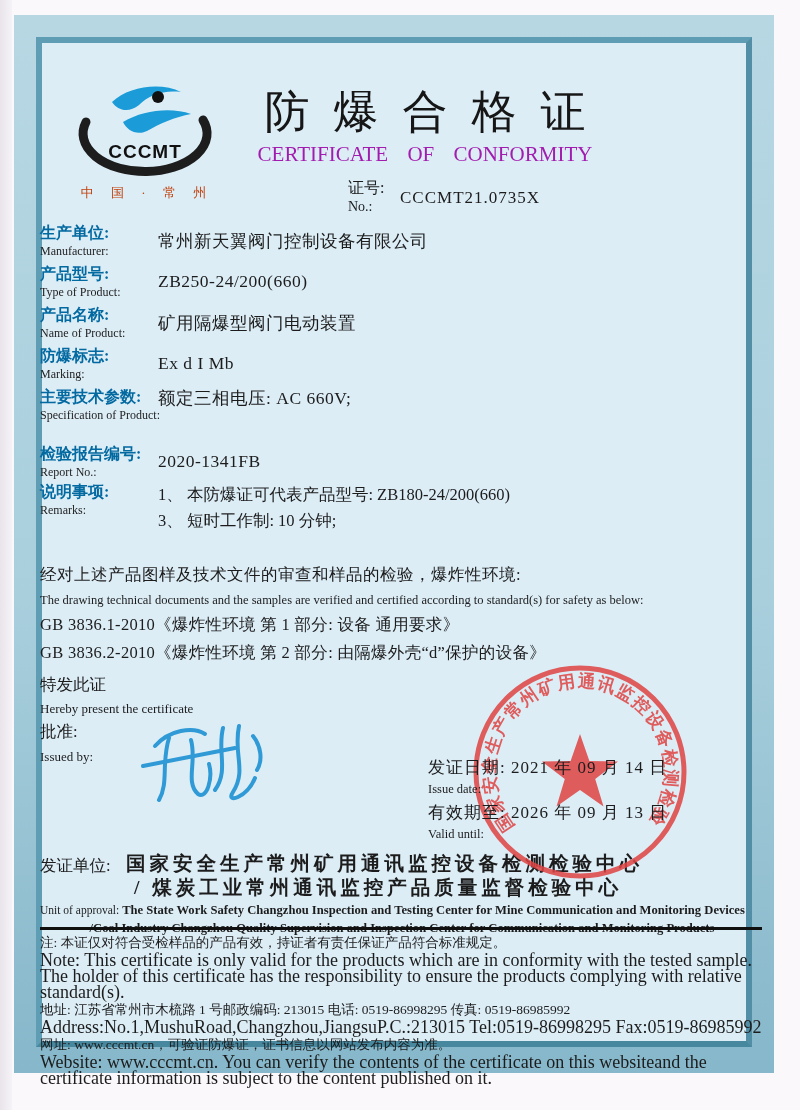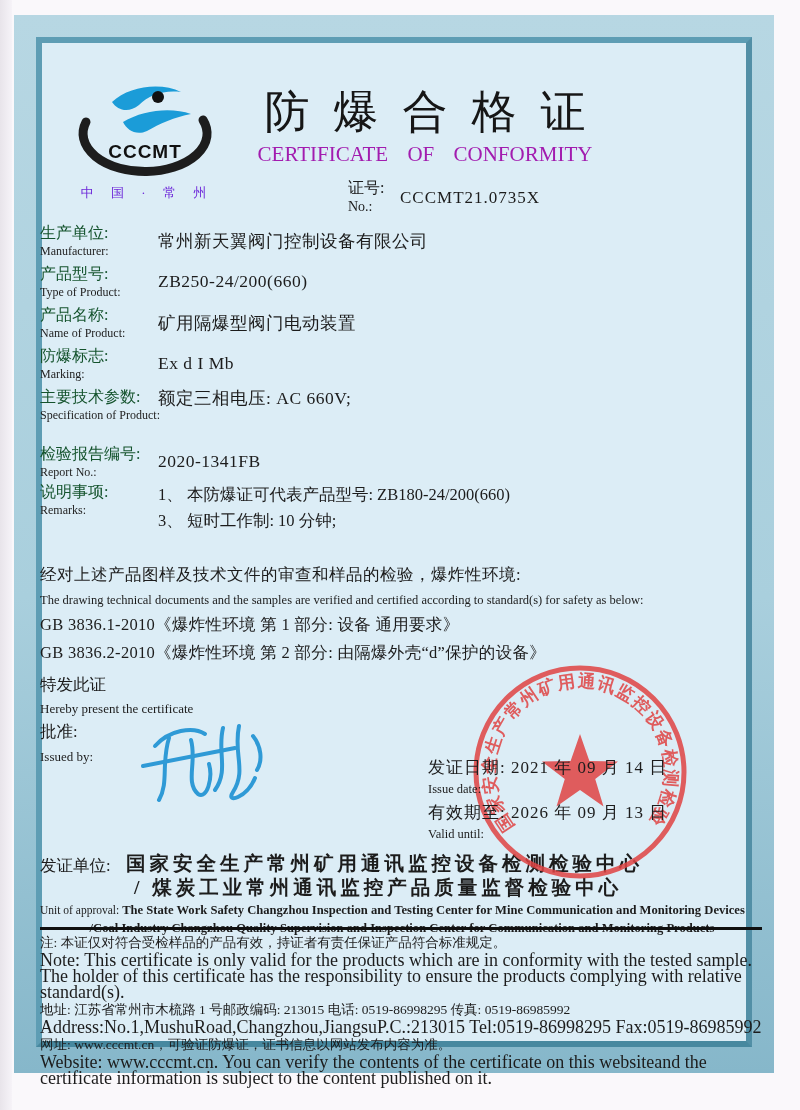--- a/index.html
+++ b/index.html
@@ -14,35 +14,35 @@
     background:linear-gradient(90deg,#e8e4ea,#f6f3f8);}
   .band{position:absolute;left:14px;top:15px;width:760px;height:1058px;
     background:linear-gradient(180deg,#b7d7e3 0%,#a9cfdd 55%,#86b7ca 100%);}
   .inner{position:absolute;left:36px;top:37px;width:716px;height:1010px;
     background:#dcedf6;box-sizing:border-box;
     border:6px solid #5e9db4;border-bottom-color:#47889f;border-right-color:#528fa6;}
   .content{position:absolute;left:0;top:0;width:800px;height:1110px;z-index:3;}
 
   
   .logo{position:absolute;left:52px;top:80px;width:190px;text-align:center;}
-  .logo .region{font-size:13px;letter-spacing:7px;color:#6d28d9;margin-top:0px;}
+  .logo .region{font-size:13px;letter-spacing:7px;color:#c2410c;margin-top:0px;}
   .title-cn{position:absolute;left:180px;top:82px;width:490px;text-align:center;
     font-size:45px;letter-spacing:24px;text-indent:24px;color:#161616;font-weight:500;}
   .title-en{position:absolute;left:180px;top:142px;width:490px;text-align:center;
     font-size:21px;word-spacing:14px;color:#a21caf;}
   .certno{position:absolute;left:348px;top:178px;}
   .certno .lab-cn{font-size:16px;}
   .certno .lab-en{font-size:14px;margin-top:0px;}
   .certno-val{position:absolute;left:400px;top:188px;font-size:17px;letter-spacing:1px;}
 
   
   .fields{position:absolute;left:40px;top:220px;width:720px;}
   .frow{display:flex;align-items:center;min-height:41px;}
   .frow .lab{width:118px;flex:0 0 118px;}
-  .lab .cn{font-size:16px;color:#14532d;white-space:nowrap;}
+  .lab .cn{font-size:16px;color:#0369a1;white-space:nowrap;font-weight:bold;}
   .lab .en{font-size:12px;color:#222;white-space:nowrap;}
   .frow .val{font-size:17.5px;padding-left:0px;letter-spacing:0.5px;}
   .frow.tech .val{align-self:flex-start;padding-top:2px;}
   .gap18{height:16px;}
   .frow.remarks{align-items:flex-start;}
   .remark-lines{font-size:16.5px;line-height:26px;}
 
   
   .standards{position:absolute;left:40px;top:564px;width:720px;}
   .std-cn{font-size:16.5px;letter-spacing:0.5px;}

